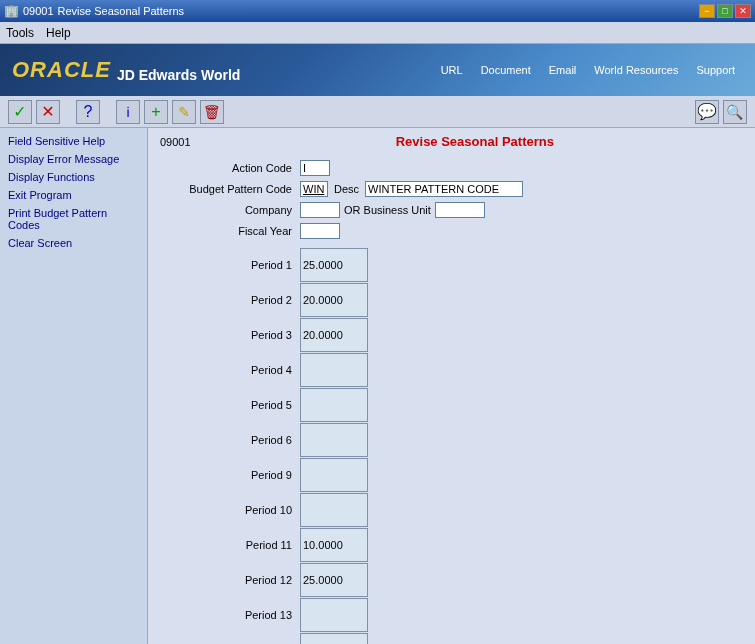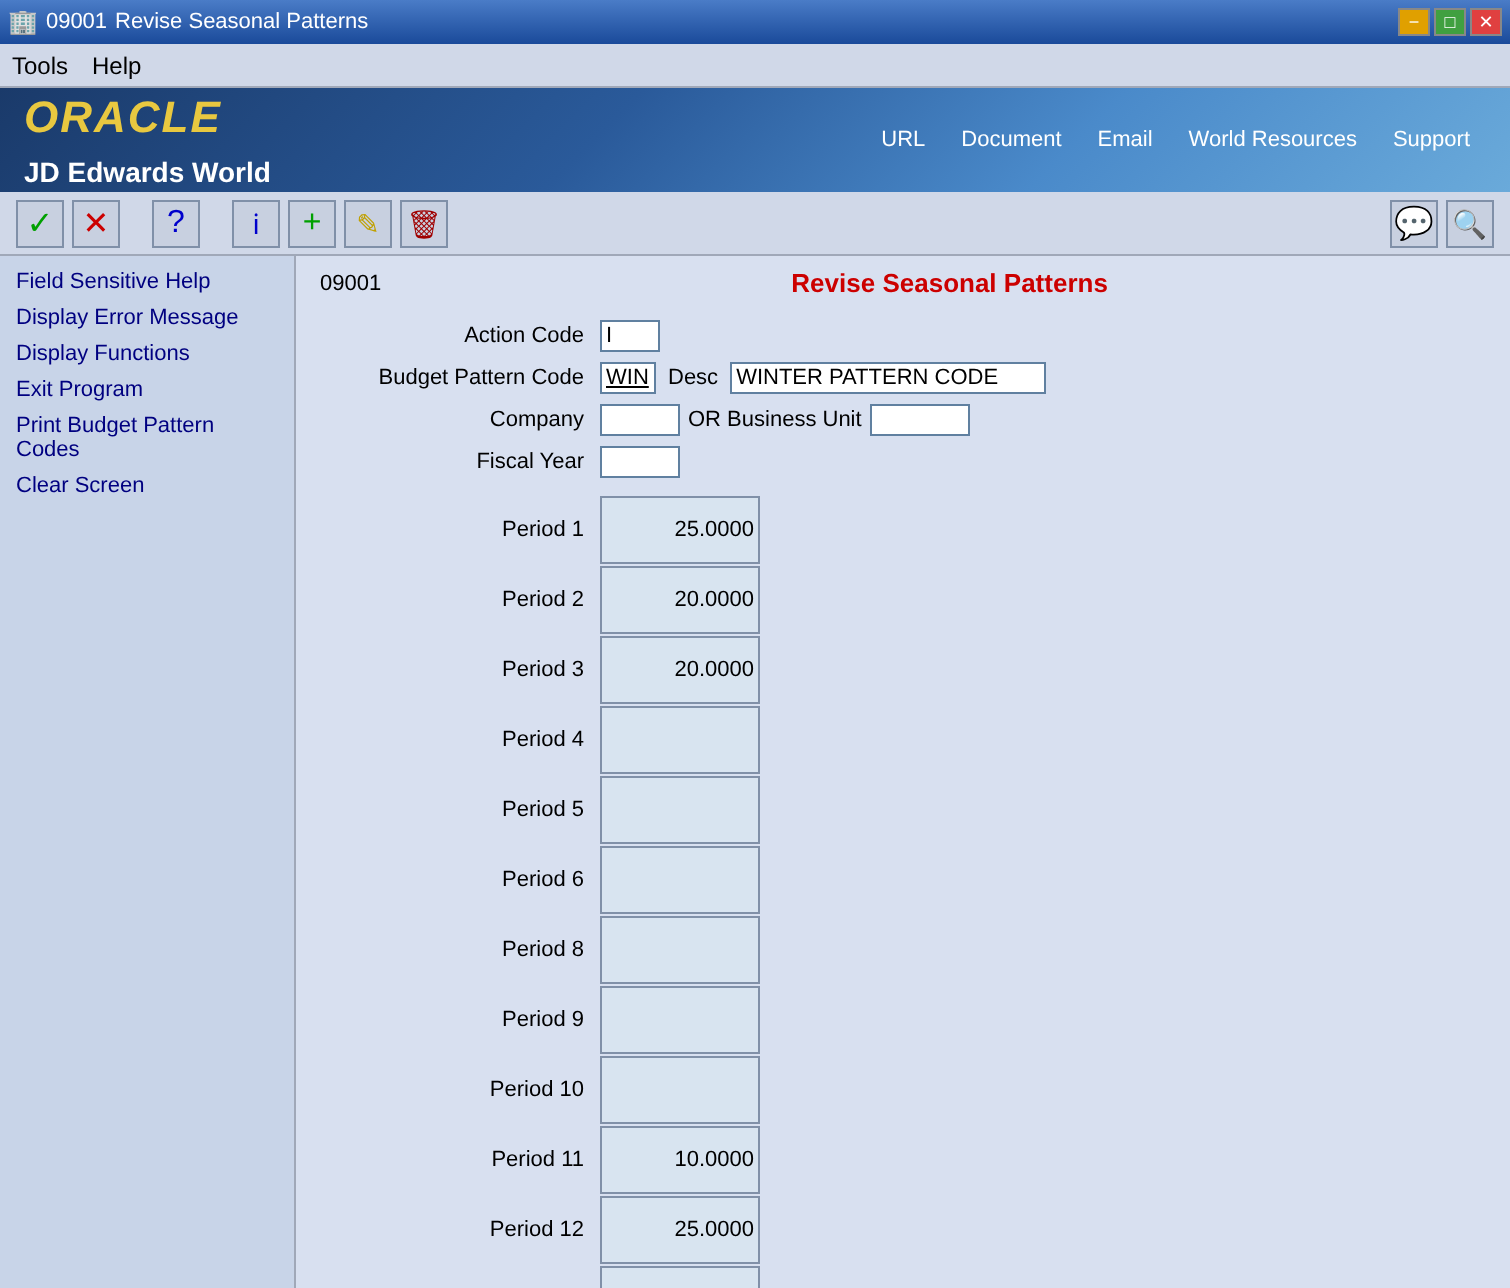--- a/index.html
+++ b/index.html
@@ -44,21 +44,21 @@
 
     
     #oracle-header {
       background: linear-gradient(135deg, #1a3a6a 0%, #2a5a9a 40%, #4a8aca 70%, #6aaada 100%);
       height: 52px;
       display: flex;
       align-items: center;
       justify-content: space-between;
       padding: 0 12px;
     }
-    #oracle-logo { display: flex; align-items: flex-start; gap: 6px; flex-direction: column; }
+    #oracle-logo { display: flex; align-items: flex-end; gap: 6px; }
     #oracle-text { color: #e8c840; font-size: 22px; font-weight: bold; font-style: italic; letter-spacing: 1px; }
     #jde-text { color: white; font-size: 14px; font-weight: bold; }
     #header-nav { display: flex; gap: 18px; margin-right: 8px; align-items: flex-end; }
     .header-nav-item { color: white; font-size: 11px; cursor: pointer; text-decoration: none; }
 
     
     #toolbar {
       background: #d0d8e8;
       border-bottom: 1px solid #a0a8b8;
       height: 32px;
@@ -152,24 +152,23 @@
       width: 140px;
       font-size: 11px;
       color: #000;
       text-align: right;
       padding-right: 8px;
     }
     .period-input {
       border: 1px solid #6080a0;
       background: white;
       height: 15px;
-      width: 80px;
+      width: 68px;
       font-size: 11px;
       padding: 16px 2px;
-      text-align: right;
       outline: none;
     }
     .period-input:empty { background: #d8e4f0; border: 1px solid #8090a8; }
 
     
     .total-row {
       display: flex;
       align-items: center;
       margin-top: 4px;
     }
@@ -338,24 +337,20 @@
         </div>
         <div class="period-row">
           <span class="period-label">Period 5</span>
           <input class="period-input" style="background: rgb(216, 228, 240);">
         </div>
         <div class="period-row">
           <span class="period-label">Period 6</span>
           <input class="period-input" style="background: rgb(216, 228, 240);">
         </div>
         <div class="period-row">
-          <span class="period-label">Period 8</span>
-          <input class="period-input" style="background: rgb(216, 228, 240);">
-        </div>
-        <div class="period-row">
           <span class="period-label">Period 9</span>
           <input class="period-input" style="background: rgb(216, 228, 240);">
         </div>
         <div class="period-row">
           <span class="period-label">Period 10</span>
           <input class="period-input" style="background: rgb(216, 228, 240);">
         </div>
         <div class="period-row">
           <span class="period-label">Period 11</span>
           <input class="period-input" value="10.0000" style="">

